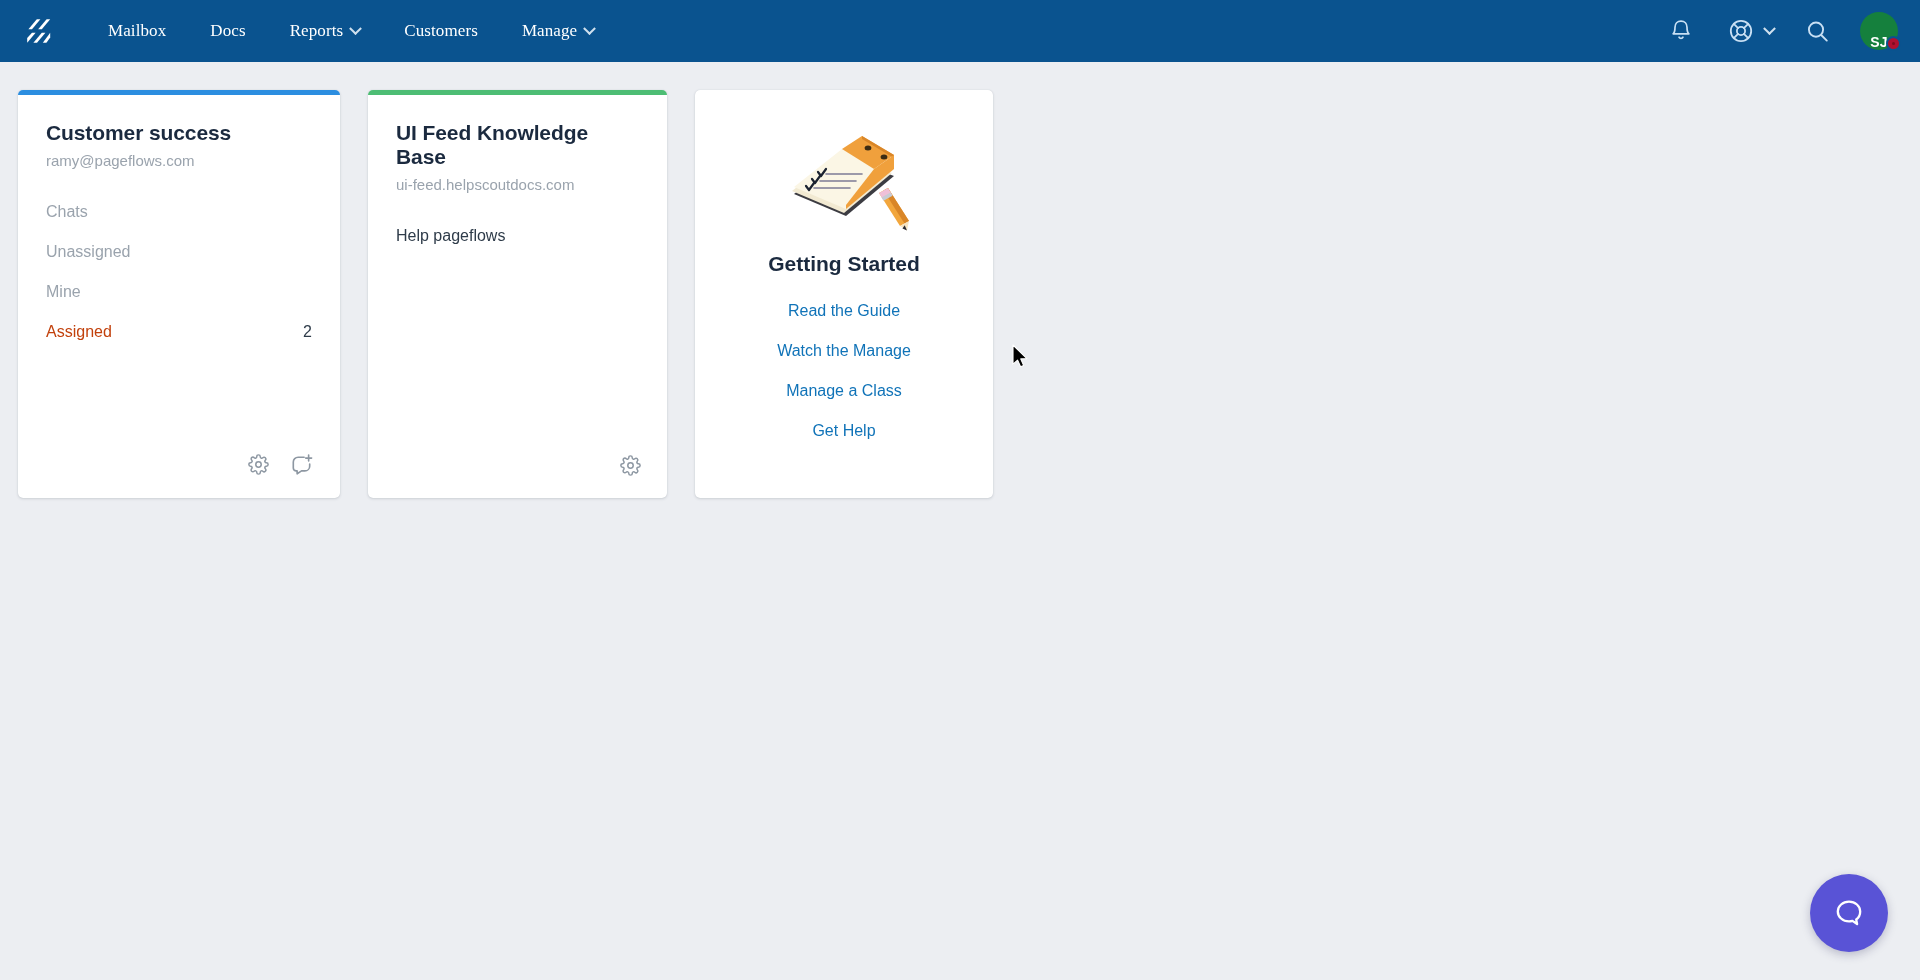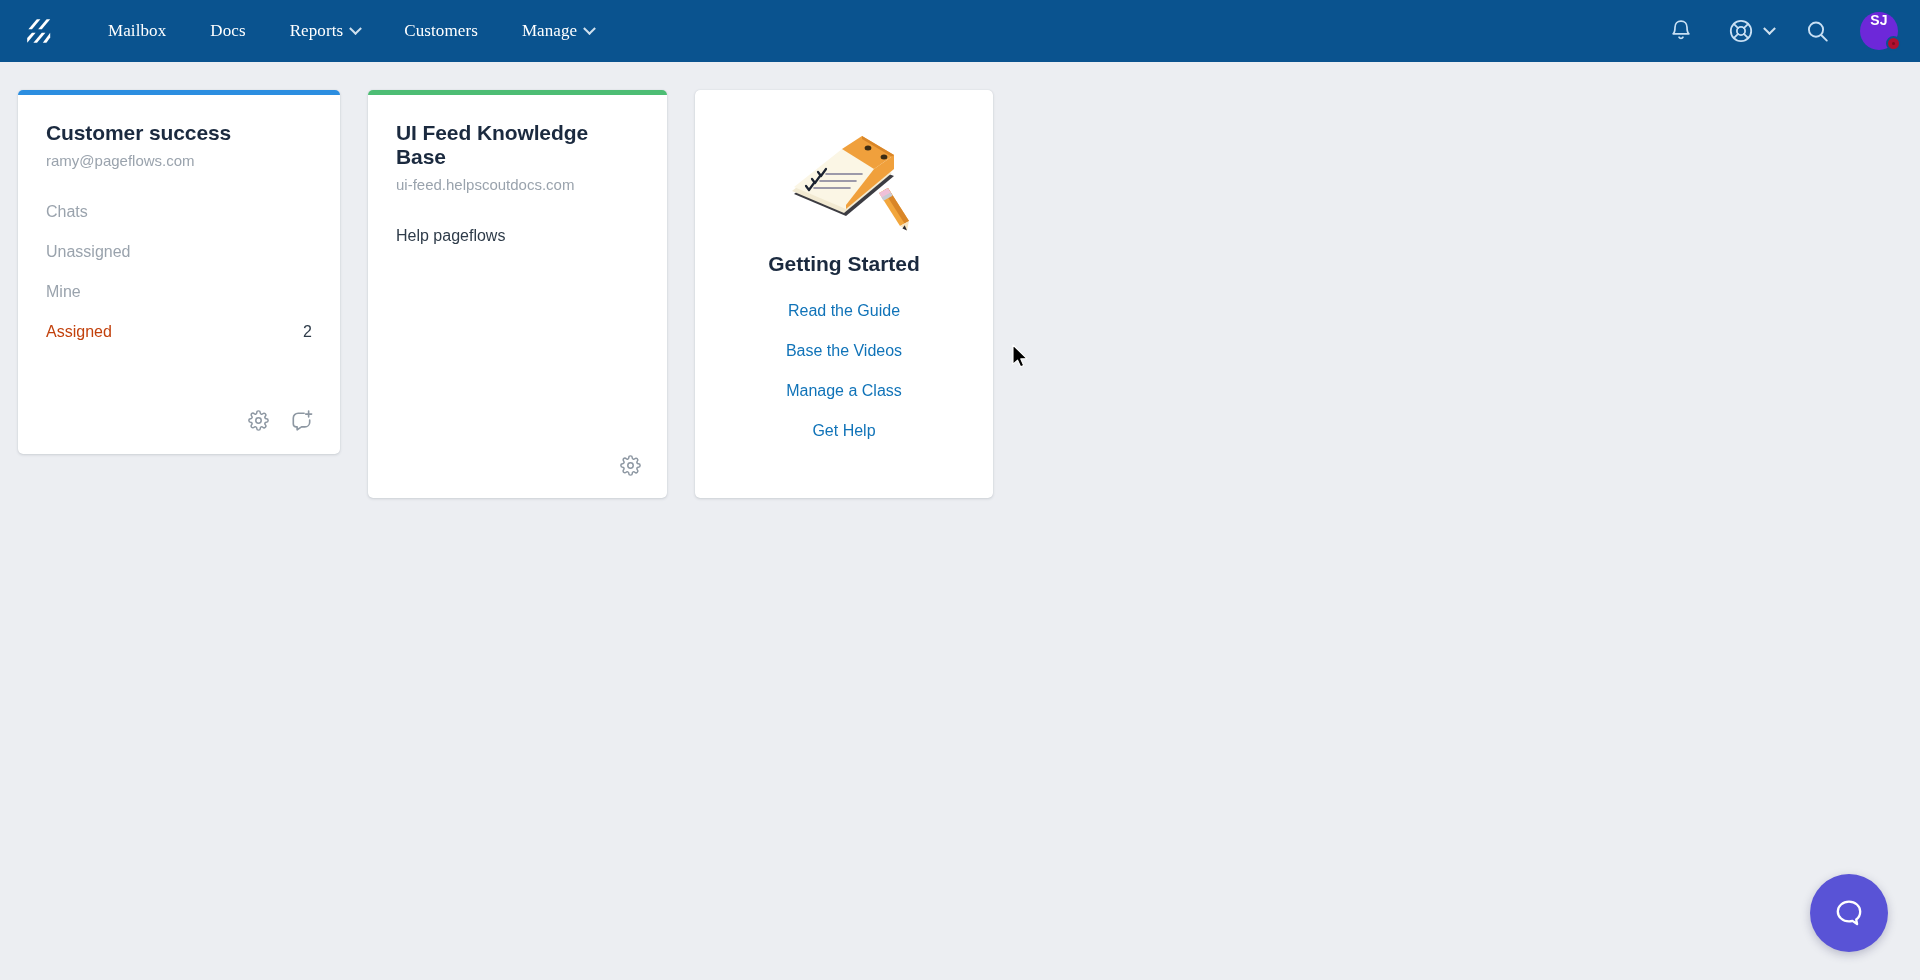--- a/index.html
+++ b/index.html
@@ -72,26 +72,26 @@
     align-items: center;
     justify-content: center;
     cursor: pointer;
     color: #cfe4f5;
   }
   .help-wrap { display:flex; align-items:center; gap:7px; cursor:pointer; }
   .avatar {
     width: 38px;
     height: 38px;
     border-radius: 50%;
-    background: #6d28d9;
+    background: #15803d;
     color: #ffffff;
     font-size: 14px;
     font-weight: bold;
     display: flex;
-    align-items: flex-start;
+    align-items: flex-end;
     justify-content: center;
     position: relative;
     cursor: pointer;
     letter-spacing: .3px;
   }
   .avatar-badge {
     position: absolute;
     right: -3px;
     bottom: -1px;
     width: 15px;
@@ -134,21 +134,21 @@
     position: relative;
     overflow: hidden;
   }
   .card-accent {
     height: 5px;
     width: 100%;
   }
 
   .mailbox-card {
     width: 322px;
-    height: 364px;
+    height: 408px;
     display: flex;
     flex-direction: column;
   }
   .docs-card {
     width: 299px;
     height: 408px;
     display: flex;
     flex-direction: column;
   }
   .card-body {
@@ -425,21 +425,21 @@
             <path d="M105.5 67.5 L114.5 62.5 L116.5 65.8 L107.5 70.8 Z" fill="#c8ccd4"></path>
             <path d="M124 96 L133 91 L131 100.5 Z" fill="#f6e4c2"></path>
             <path d="M128.7 95.2 L131 100.5 L126.5 98.6 Z" fill="#2a2a30"></path>
           </g>
         </svg>
       </div>
 
       <h2 class="gs-title">Getting Started</h2>
 
       <a class="gs-link">Read the Guide</a>
-      <a class="gs-link">Base the Videos</a>
+      <a class="gs-link">Watch the Manage</a>
       <a class="gs-link">Manage a Class</a>
       <a class="gs-link">Get Help</a>
     </div>
 
   </div>
 </div>
 
 <div class="beacon" id="beacon" style="background: rgb(89, 83, 214);">
   <svg width="34" height="34" viewBox="0 0 34 34" fill="none" stroke="#ffffff" stroke-width="2.3" stroke-linecap="round" stroke-linejoin="round" aria-hidden="true">
     <path d="M17 5.6c-6.2 0-11.2 4.4-11.2 9.9 0 5.5 5 9.9 11.2 9.9 1.2 0 2.4-.17 3.5-.48l4.6 3.1-.9-4.5c2.5-1.8 4-4.4 4-8.02 0-5.5-5-9.9-11.2-9.9z"></path>

